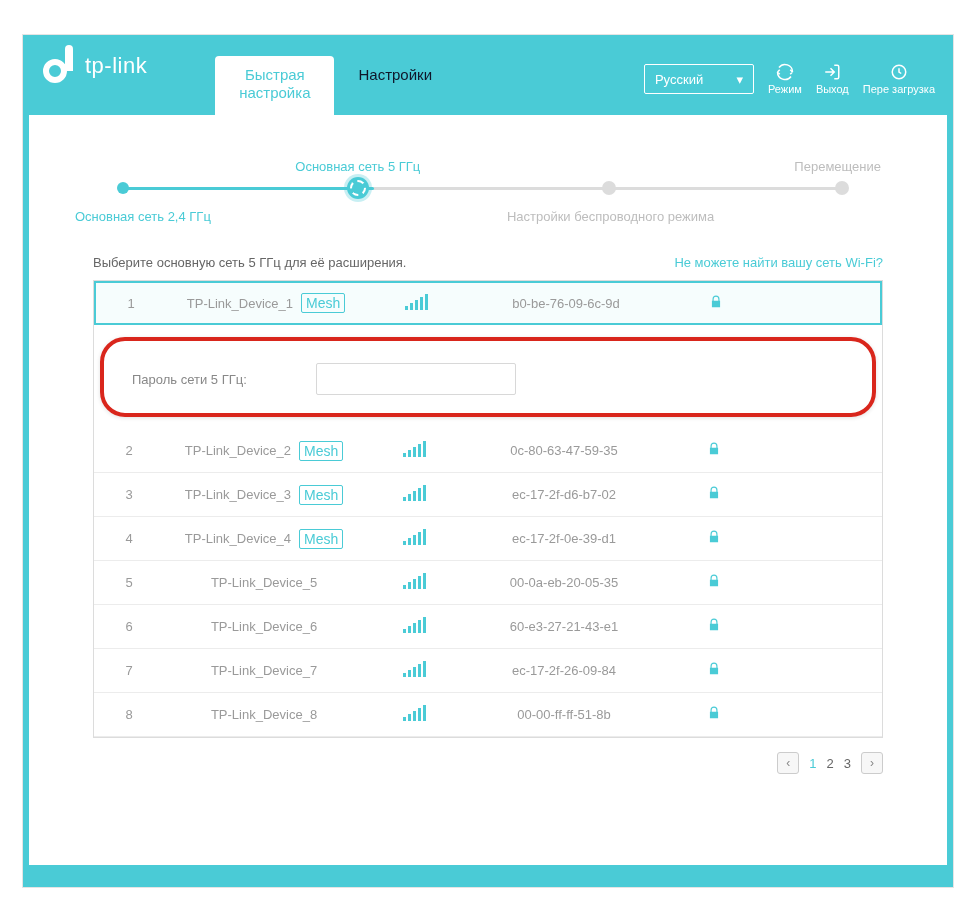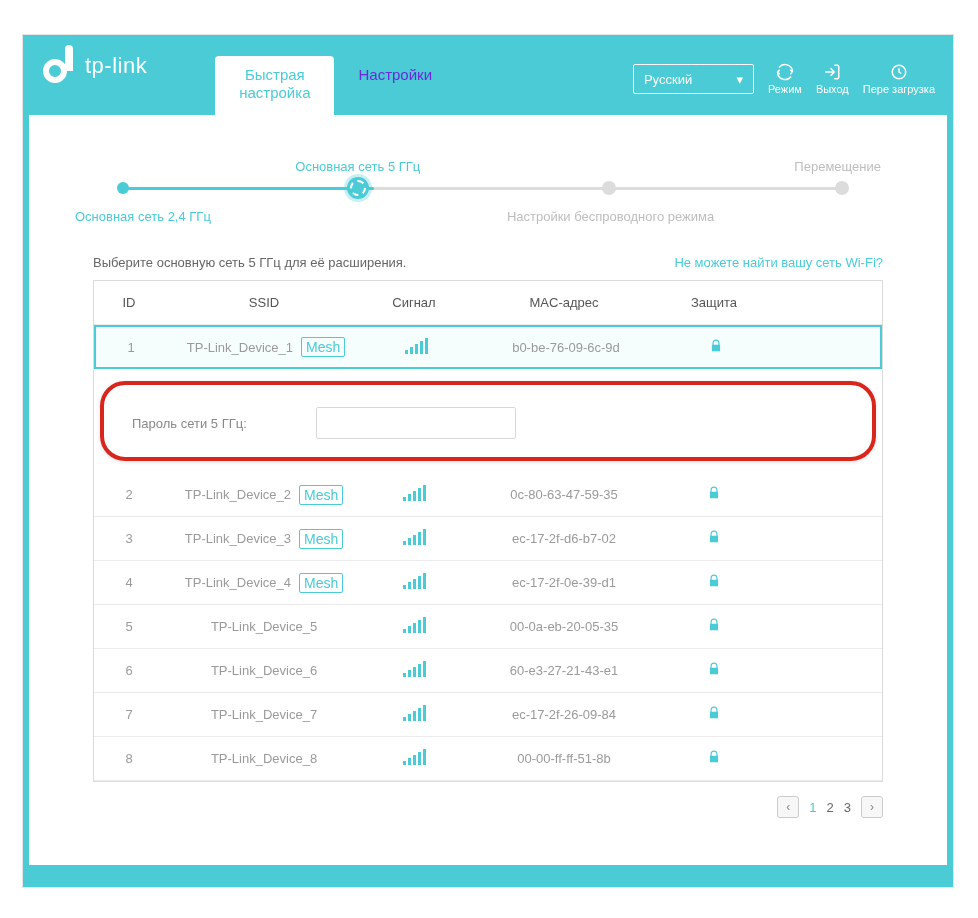--- a/index.html
+++ b/index.html
@@ -41,33 +41,33 @@
     background:#4acbd6;
   }
   .logo-mark .stem {
     position:absolute; top:0; right:2px; width:8px; height:26px; background:#fff;
     border-radius:4px 4px 0 0;
   }
   .logo-text { font-size:22px; letter-spacing:0.5px; font-weight:400; }
   .tabs { display:flex; align-self:flex-end; margin-left:44px; }
   .tab {
     padding: 10px 24px 12px;
-    color:#6d28d9; font-size:15px;
+    color:#0f172a; font-size:15px;
     text-align:center; line-height:1.25;
     cursor:pointer;
   }
   .tab.active {
     background:#fff; color:#4acbd6; border-radius:4px 4px 0 0;
   }
   .header-right {
     margin-left:auto; display:flex; align-items:center; gap:14px;
     padding: 0 18px 20px 0; color:#fff;
   }
   .lang-select {
-    height:30px; width:121px; border:1px solid #fff; background:#4acbd6; color:#fff;
+    height:30px; width:110px; border:1px solid #fff; background:#4acbd6; color:#fff;
     display:flex; align-items:center; justify-content:space-between;
     padding:0 10px; border-radius:2px; font-size:13px; cursor:pointer;
   }
   .hitem { display:flex; flex-direction:column; align-items:center; gap:2px; font-size:11px; cursor:pointer; }
   .hitem svg { width:20px; height:18px; }
   .content { padding: 30px 70px 100px; position:relative; }
   .stepper { position:relative; margin: 24px 12px 22px; height:64px; }
   .track { position:absolute; left:16px; right:28px; top:18px; height:3px; background:#dcdcdc; border-radius:2px; }
   .track-fill { position:absolute; left:16px; top:18px; height:3px; background:#4acbd6; width:33%; border-radius:2px; }
   .node { position:absolute; top:10px; width:18px; height:18px; border-radius:50%; background:#dcdcdc; }
@@ -192,27 +192,20 @@
       <span class="step-label gray" style="top:40px;left:66%;transform:translateX(-50%)">Настройки беспроводного режима</span>
       <span class="step-label gray" style="top:-10px;right:-10px">Перемещение</span>
     </div>
 
     <div class="row-bar">
       <span>Выберите основную сеть 5 ГГц для её расширения.</span>
       <span class="teal-link">Не можете найти вашу сеть Wi-Fi?</span>
     </div>
 
     <div class="tbl">
-      <div class="thead">
-        <div>ID</div>
-        <div>SSID</div>
-        <div>Сигнал</div>
-        <div>MAC-адрес</div>
-        <div>Защита</div>
-      </div>
       <div class="trow selected">
           <div>1</div>
           <div class="ssid-cell">
             <span>TP-Link_Device_1</span>
             <span class="mesh-badge">Mesh</span>
           </div>
           <div><span><span class="bars">
                 <span></span>
                 <span></span>
                 <span></span>

